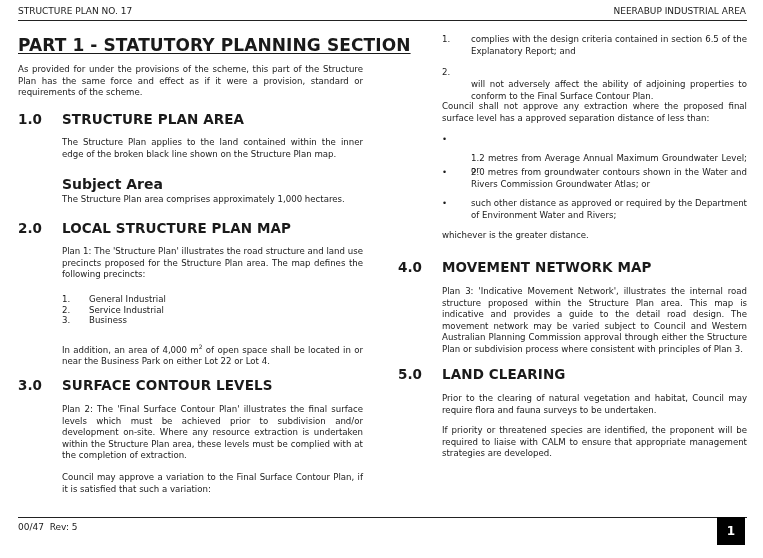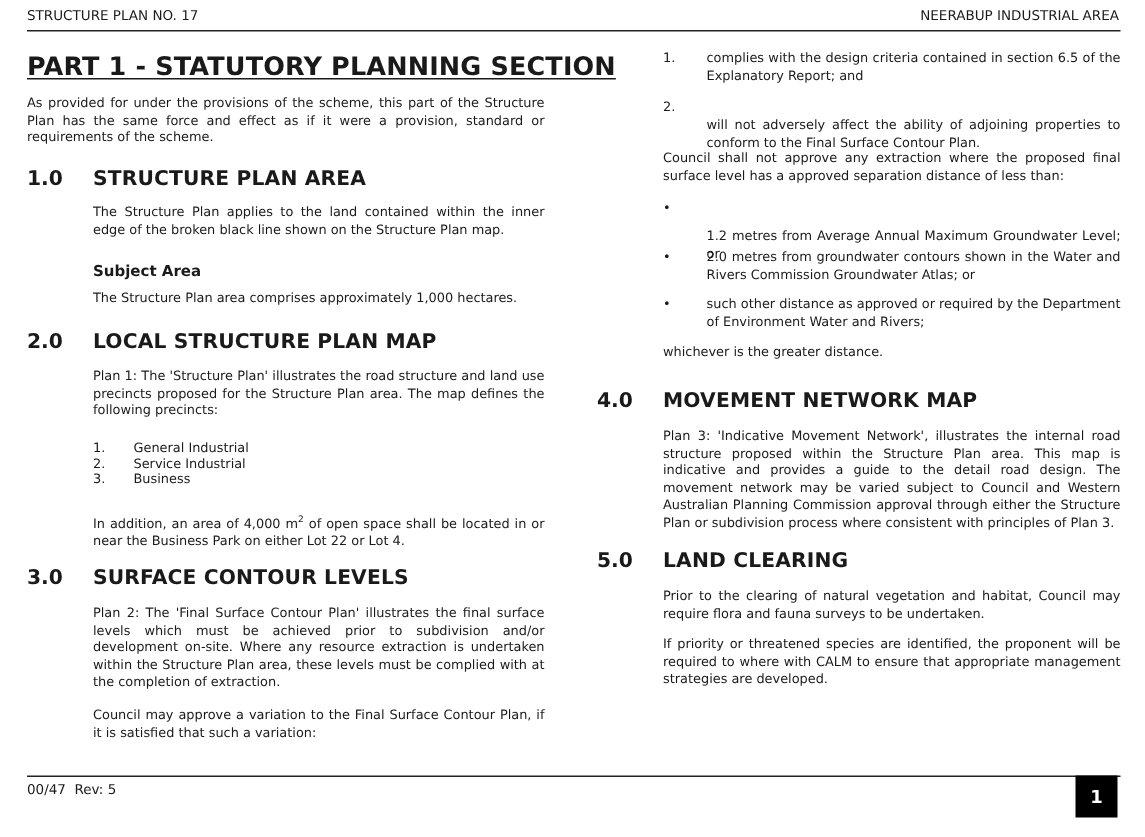--- a/index.html
+++ b/index.html
@@ -5,21 +5,21 @@
   html, body { margin:0; padding:0; background:#ffffff; }
   body { width:763px; height:558px; position:relative; overflow:hidden;
          font-family:"DejaVu Sans", sans-serif; color:#1a1a1a; }
   .abs { position:absolute; }
   .hdr { font-size:9px; letter-spacing:0; top:6px; }
   .rule { position:absolute; height:1px; background:#222; }
   .part { left:18px; top:35px; font-size:17px; font-weight:bold; text-decoration:underline; text-underline-offset:2px; letter-spacing:0.1px; }
   .p { font-size:8.6px; line-height:11.6px; text-align:justify; }
   .sec-num { font-size:13.5px; font-weight:bold; }
   .sec-title { font-size:13.5px; font-weight:bold; letter-spacing:0.1px; }
-  .sub { font-size:10px; font-weight:bold; }
+  .sub { font-size:14px; font-weight:bold; }
   b { font-weight:normal; }
   .li { font-size:8.6px; line-height:11.6px; }
   .pagebox { left:717px; top:517px; width:28px; height:28px; background:#000; color:#fff; font-size:12px; font-weight:bold; display:flex; align-items:center; justify-content:center; }
 </style>
 </head>
 <body>
 
 <div class="abs hdr" style="left:18px;">STRUCTURE PLAN NO. 17</div>
 <div class="abs hdr" style="right:17px;">NEERABUP INDUSTRIAL AREA</div>
 <div class="rule" style="left:18px; top:20px; width:729px;"></div>
@@ -64,17 +64,17 @@
 
 <div class="abs p" style="left:442px; top:230px; width:305px;">whichever is the greater distance.</div>
 
 <div class="abs sec-num" style="left:398px; top:259px;">4.0</div>
 <div class="abs sec-title" style="left:442px; top:259px;">MOVEMENT NETWORK MAP</div>
 <div class="abs p" style="left:442px; top:286px; width:305px;"><b>Plan 3</b><span>: 'Indicative Movement Network', illustrates the internal road structure proposed within the Structure Plan area.  This map is indicative and provides a guide to the detail road design.  The movement network may be varied subject to Council and Western Australian Planning Commission approval through either the Structure Plan or subdivision process where consistent with principles of </span><b>Plan 3</b><span>.</span></div>
 
 <div class="abs sec-num" style="left:398px; top:366px;">5.0</div>
 <div class="abs sec-title" style="left:442px; top:366px;">LAND CLEARING</div>
 <div class="abs p" style="left:442px; top:393px; width:305px;">Prior to the clearing of natural vegetation and habitat, Council may require flora and fauna surveys to be undertaken.</div>
-<div class="abs p" style="left:442px; top:425px; width:305px;">If priority or threatened species are identified, the proponent will be required to where with CALM to ensure that appropriate management strategies are developed.</div>
+<div class="abs p" style="left:442px; top:425px; width:305px;">If priority or threatened species are identified, the proponent will be required to liaise with CALM to ensure that appropriate management strategies are developed.</div>
 
 <div class="rule" style="left:18px; top:517px; width:729px;"></div>
 <div class="abs" style="left:18px; top:522px; font-size:9px; white-space:pre;">00/47  Rev: 5</div>
 <div class="abs pagebox">1</div>
 
 </body></html>

